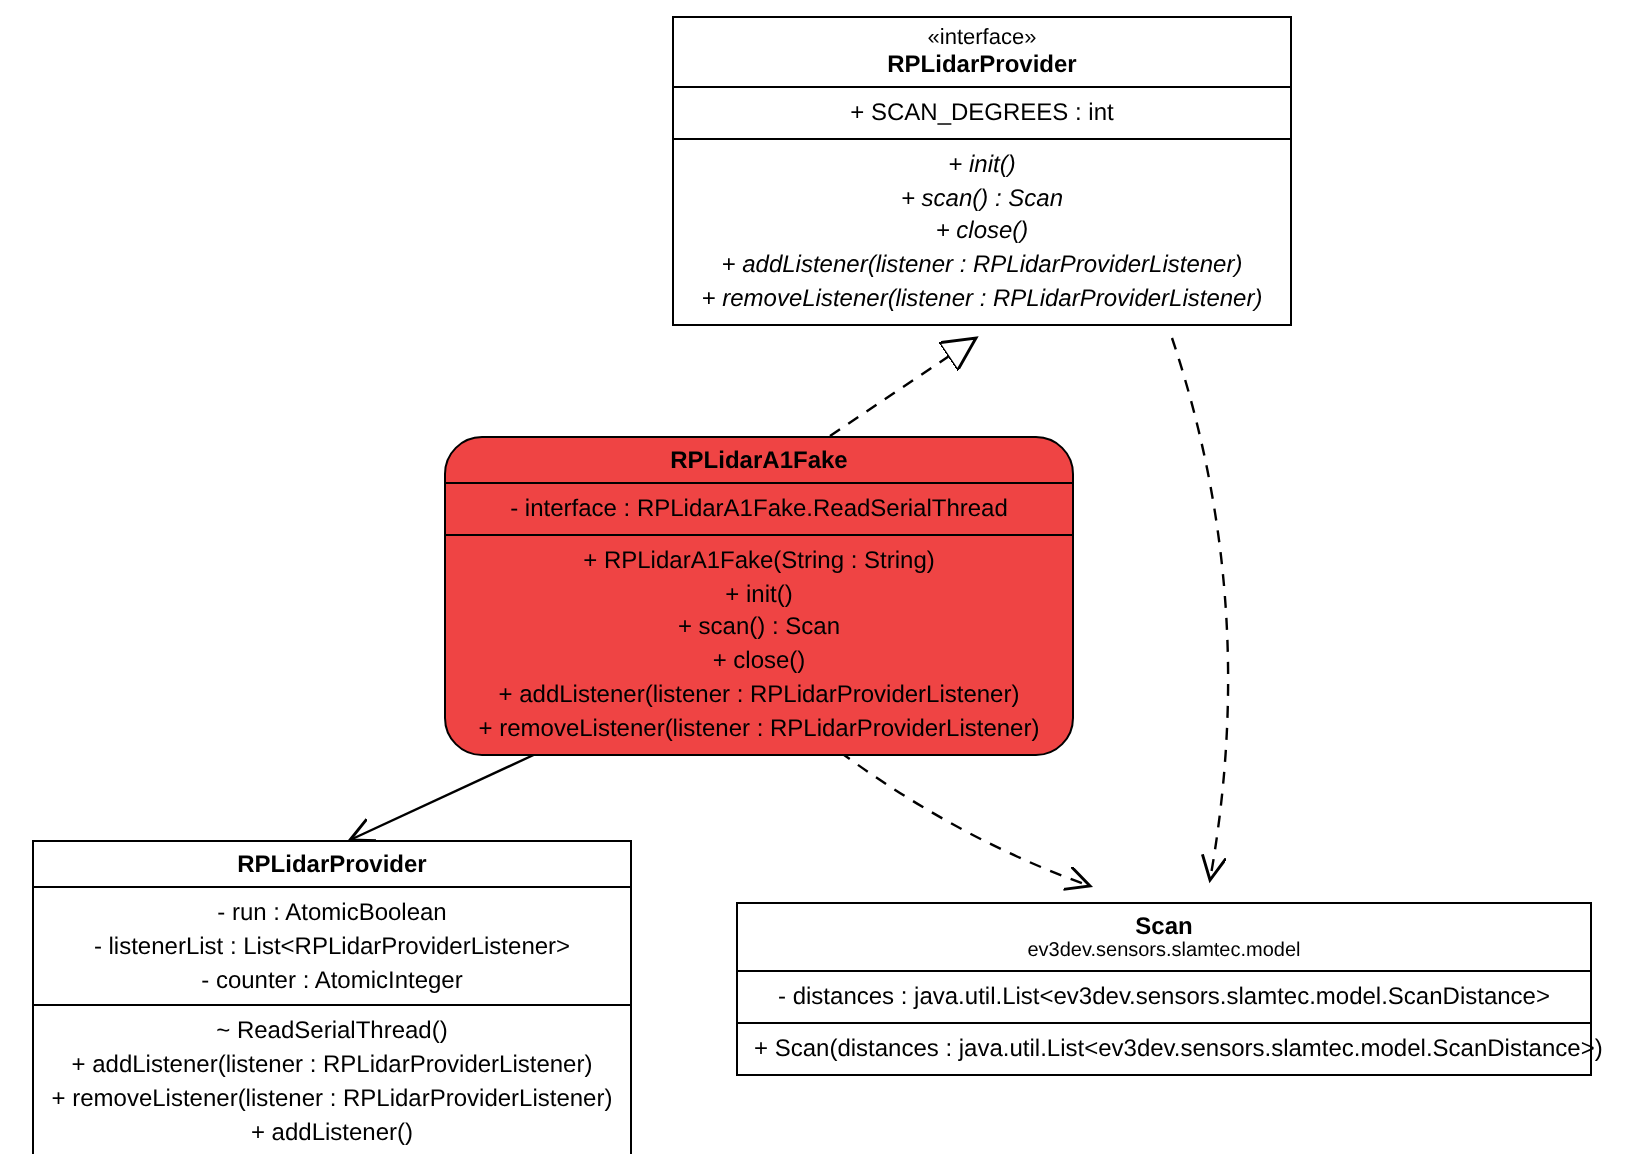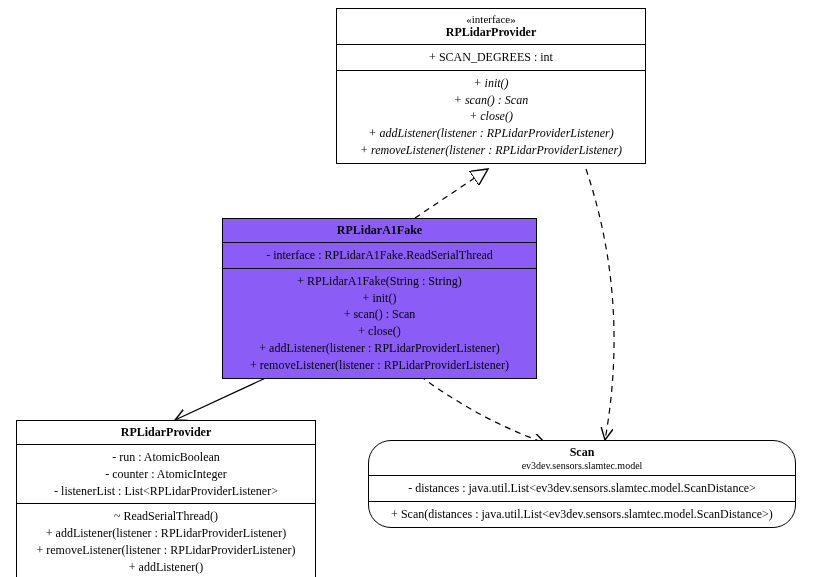--- a/index.html
+++ b/index.html
@@ -9,24 +9,24 @@
     font-size: 12px;
     background: #fff;
     width: 816px;
     height: 577px;
     position: relative;
   }
   .uml-class {
     position: absolute;
     border: 1px solid #000;
     background: #fff;
-    font-family: Liberation Serif, serif;
   }
   .uml-class.highlight {
-    background: #8b5cf6;
+    background: #ef4444;
+    border-radius: 19px;
   }
   .uml-title {
     text-align: center;
     border-bottom: 1px solid #000;
     padding: 4px 8px;
     font-size: 12px;
   }
   .uml-title .stereotype {
     font-size: 11px;
     display: block;
@@ -111,33 +111,33 @@
     <div>+ removeListener(listener : RPLidarProviderListener)</div>
   </div>
 </div>
 
 <div class="uml-class" style="left:16px; top:420px; width:300px;">
   <div class="uml-title">
     <span class="name">RPLidarProvider</span>
   </div>
   <div class="uml-section">
     <div>- run : AtomicBoolean</div>
+    <div>- listenerList : List&lt;RPLidarProviderListener&gt;</div>
     <div>- counter : AtomicInteger</div>
-    <div>- listenerList : List&lt;RPLidarProviderListener&gt;</div>
   </div>
   <div class="uml-section">
     <div>~ ReadSerialThread()</div>
     <div>+ addListener(listener : RPLidarProviderListener)</div>
     <div>+ removeListener(listener : RPLidarProviderListener)</div>
     <div>+ addListener()</div>
     <div>+ run()</div>
   </div>
 </div>
 
-<div class="uml-class" style="left:368px; top:440px; width:428px;border-radius:23px;">
+<div class="uml-class" style="left:368px; top:451px; width:428px;">
   <div class="uml-title">
     <span class="name">Scan</span>
     <span class="subns">ev3dev.sensors.slamtec.model</span>
   </div>
   <div class="uml-section">
     <div>- distances : java.util.List&lt;ev3dev.sensors.slamtec.model.ScanDistance&gt;</div>
   </div>
   <div class="uml-section">
     <div>+ Scan(distances : java.util.List&lt;ev3dev.sensors.slamtec.model.ScanDistance&gt;)</div>
   </div>

